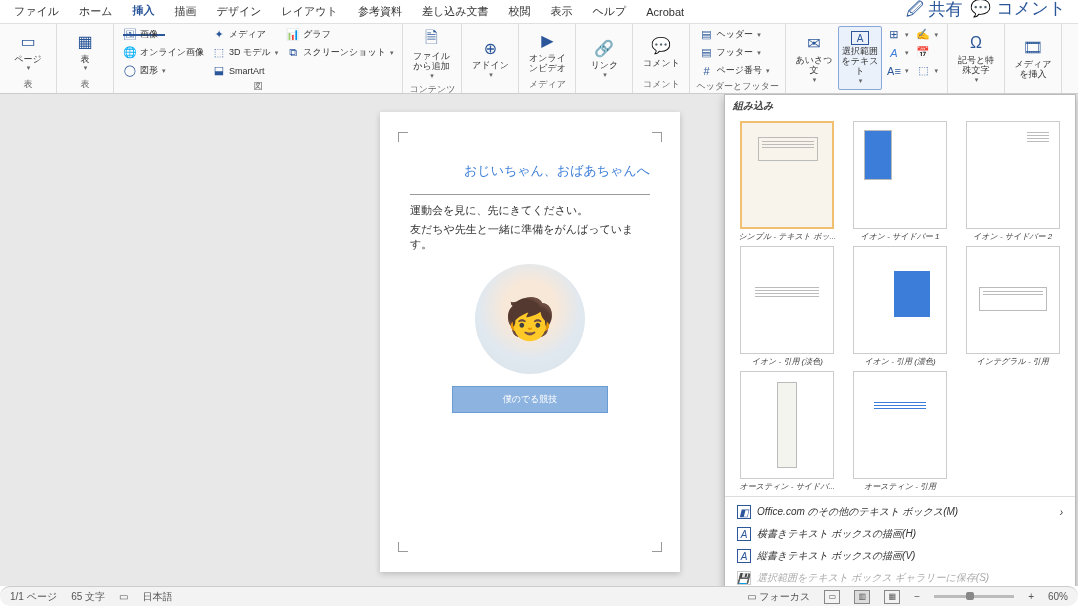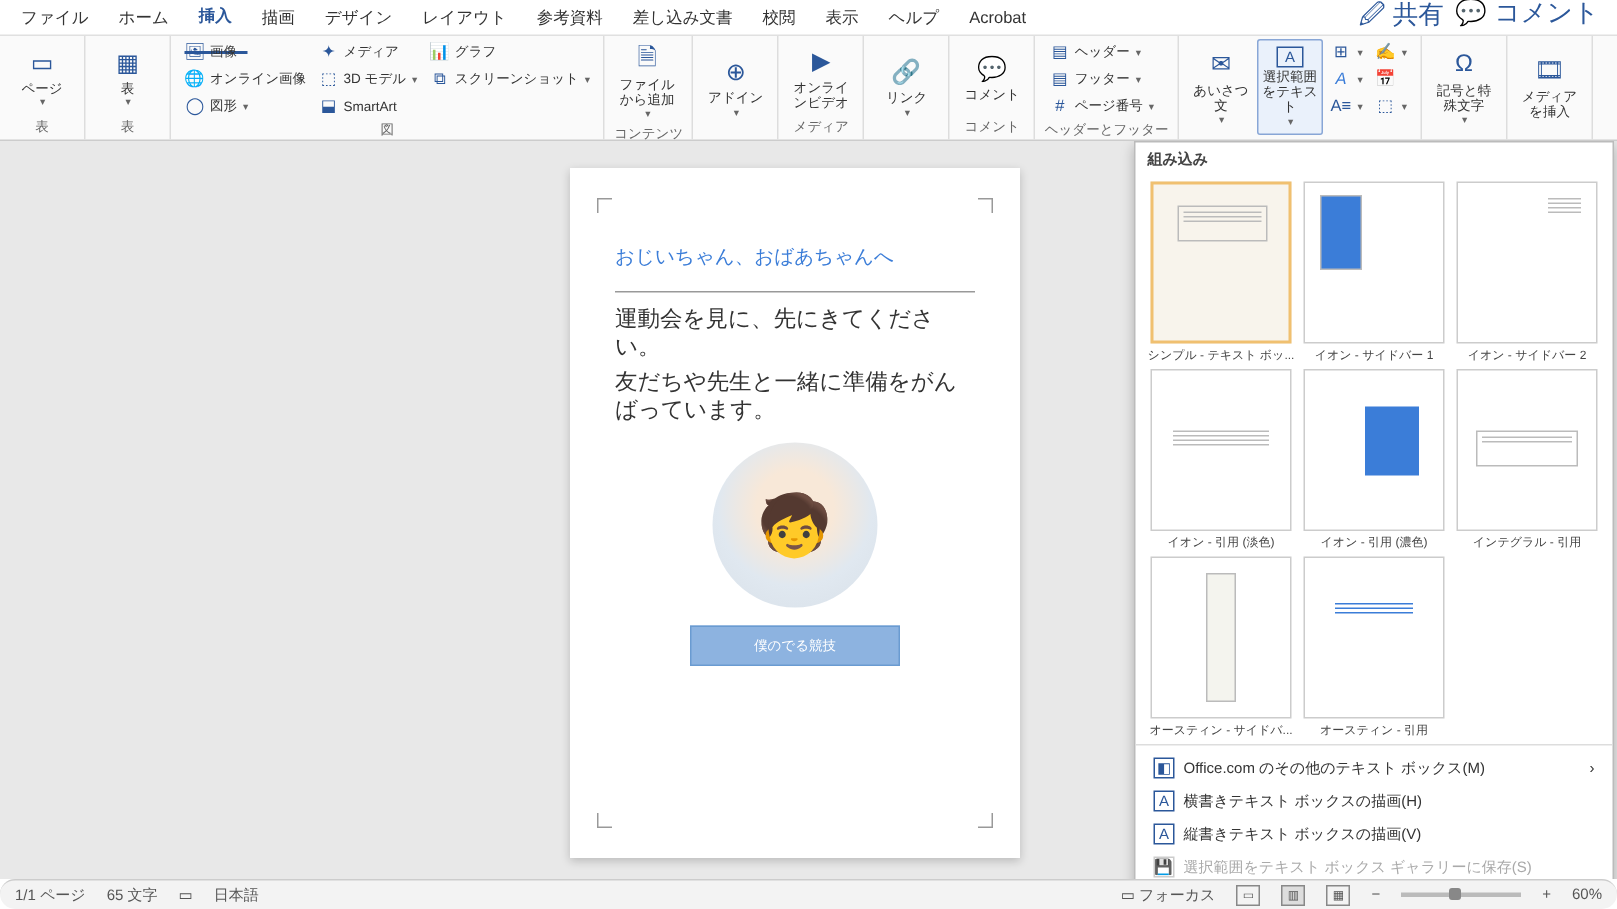--- a/index.html
+++ b/index.html
@@ -16,32 +16,32 @@
 .rbtn-lg { display: flex; flex-direction: column; align-items: center; justify-content: center; width: 44px; padding: 2px; cursor: pointer; }
 .rbtn-lg .ico { width: 22px; height: 22px; display: flex; align-items: center; justify-content: center; font-size: 16px; color: #2b579a; }
 .rbtn-lg .lbl { font-size: 9px; text-align: center; line-height: 1.1; margin-top: 2px; }
 .rbtn-lg.active { border: 1px solid #88a6d6; background: #eaf1fb; border-radius: 2px; }
 .rcol { display: flex; flex-direction: column; gap: 1px; }
 .rbtn-sm { display: flex; align-items: center; gap: 3px; padding: 1px 3px; font-size: 9px; cursor: pointer; height: 17px; }
 .rbtn-sm .ico { width: 14px; height: 14px; display: inline-flex; align-items: center; justify-content: center; color: #2b579a; font-size: 11px; }
 .chev { font-size: 7px; color: #666; margin-left: 1px; }
 .workspace { position: relative; height: 492px; background: #e8e8e8; display: flex; justify-content: center; overflow: hidden; }
 .page { position: absolute; top: 18px; left: 380px; width: 300px; height: 460px; background: #fff; box-shadow: 0 2px 6px rgba(0,0,0,.2); padding: 50px 30px; }
-.page h1 { color: #3b7dd8; text-align: left; font-size: 13px; font-weight: normal; margin-bottom: 14px; }
+.page h1 { color: #3b7dd8; text-align: right; font-size: 13px; font-weight: normal; margin-bottom: 14px; }
 .page h2 { color: #3b7dd8; text-align: center; font-size: 12px; font-weight: normal; margin-bottom: 14px; }
 .page hr { border: none; border-top: 1px solid #999; margin: 8px 0; }
-.page p { font-size: 15px; margin: 4px 0; }
+.page p { font-size: 11px; margin: 4px 0; }
 .page .img-ph { width: 110px; height: 110px; border-radius: 55px; background: radial-gradient(circle at 50% 40%, #f8e8d8 30%, #e0e8f0 60%, #d8e0e8); margin: 12px auto; display:flex; align-items:center; justify-content:center; font-size:40px; }
-.page .btn-box { margin: 12px auto; width: 140px; padding: 6px; background: #8db3e0; color: #fff; text-align: center; font-size: 9px; border: 1px solid #6a9bd1; }
+.page .btn-box { margin: 12px auto; width: 156px; padding: 6px; background: #8db3e0; color: #fff; text-align: center; font-size: 9px; border: 1px solid #6a9bd1; }
 .crop { position:absolute; width:10px; height:10px; border:1px solid #999; }
 .crop.tl { top:20px; left:18px; border-right:none; border-bottom:none; }
 .crop.tr { top:20px; right:18px; border-left:none; border-bottom:none; }
 .crop.bl { bottom:20px; left:18px; border-right:none; border-top:none; }
 .crop.br { bottom:20px; right:18px; border-left:none; border-top:none; }
-.gallery { position: absolute; top: 0; right: 2px; width: 320px; background: #fff; border: 1px solid #bbb; box-shadow: 0 3px 8px rgba(0,0,0,.25); }
+.gallery { position: absolute; top: 0; right: 2px; width: 352px; background: #fff; border: 1px solid #bbb; box-shadow: 0 3px 8px rgba(0,0,0,.25); font-style: italic; }
 .gallery-title { font-size: 10px; padding: 4px 8px; color: #444; font-weight:bold; }
 .gallery-grid { display: grid; grid-template-columns: repeat(3, 1fr); gap: 4px; padding: 4px 8px; max-height: 380px; overflow-y: auto; }
 .gitem { cursor: pointer; }
 .gitem .thumb { width: 94px; height: 108px; background: #fff; border: 1px solid #ccc; margin: 0 auto; position: relative; }
 .gitem.sel .thumb { border: 2px solid #f0c070; background:#f8f4ec; }
 .gitem .cap { font-size: 8px; text-align: center; margin-top: 2px; color: #444; overflow: hidden; text-overflow: ellipsis; white-space: nowrap; }
 .gallery-footer { border-top: 1px solid #ddd; padding: 4px 0; }
 .gf-item { display: flex; align-items: center; gap: 6px; padding: 4px 12px; font-size: 10px; cursor: pointer; }
 .gf-item.disabled { color: #aaa; }
 .gf-ico { width: 14px; height: 14px; display: inline-flex; align-items: center; justify-content: center; color: #2b579a; font-size: 10px; border:1px solid #2b579a; }

